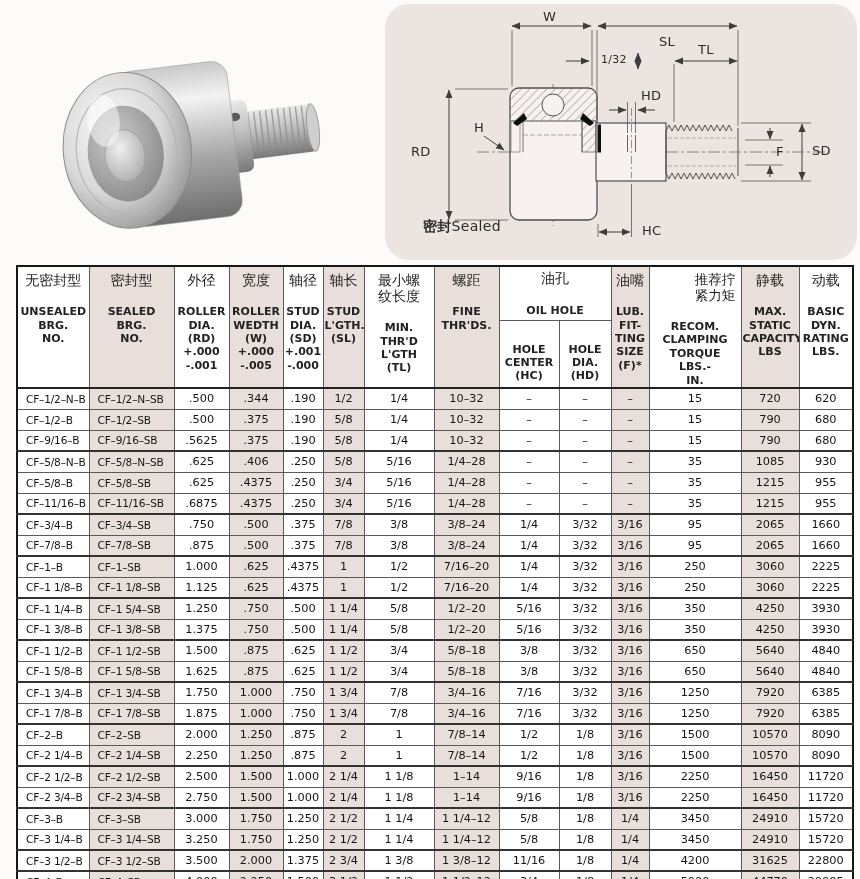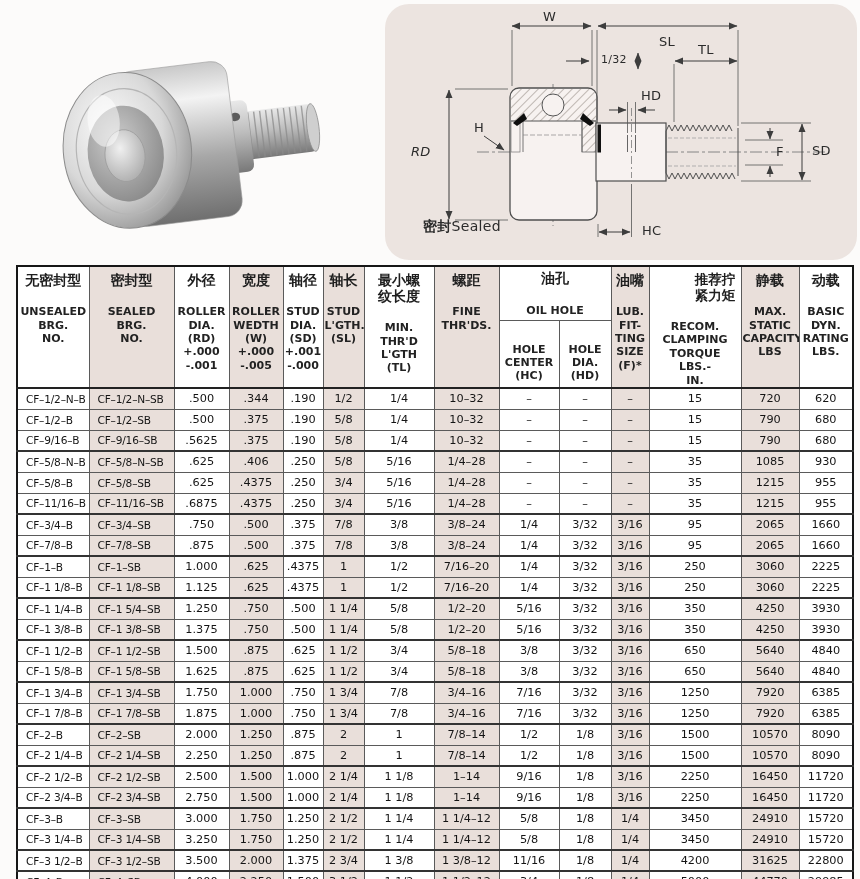--- a/index.html
+++ b/index.html
@@ -30,21 +30,21 @@
   }
   .spec th,.spec td{
     border:1px solid #5a5a5a;box-sizing:border-box;
     text-align:center;vertical-align:middle;overflow:hidden;
   }
   .spec thead th{vertical-align:top;padding:5px 1px 0 1px;background:#ffffff;}
   .spec thead tr.h1{height:46px;}
   .spec thead tr.h2{height:54px;}
   .spec thead tr.h1 th[rowspan]{height:100px;}
   .spec thead{border-bottom:2px solid #222;}
-  .cn{font-size:14px;font-weight:700;line-height:1.15;white-space:pre-line;}
+  .cn{font-size:14px;font-weight:400;line-height:1.15;white-space:pre-line;}
   .cn.big{font-size:13.5px;margin-left:40px;}
   .en{font-size:11px;line-height:1.22;margin-top:17px;white-space:pre-line;letter-spacing:0;color:#222;}
   .oil-title{vertical-align:middle !important;padding-top:0 !important;}
   .sub-h{vertical-align:middle !important;padding-top:0 !important;}
   .spec td{height:21px;font-size:11.3px;padding:0 2px;color:#141414;}
   .spec td.model{text-align:left;padding-left:8px;font-size:10.6px;letter-spacing:-0.2px;white-space:nowrap;}
   .spec .shade{background:#e9dfda;}
   .spec tr.grp td{border-bottom-width:2px;border-bottom-color:#333;}
 </style>
 </head>
@@ -186,21 +186,21 @@
     <line x1="213" y1="220" x2="213" y2="233" stroke="#555" stroke-width="0.8"></line>
     <line x1="246.5" y1="180" x2="246.5" y2="233" stroke="#555" stroke-width="0.8"></line>
     <line x1="214" y1="228" x2="245" y2="228" stroke="#3d3d3d" stroke-width="1" marker-start="url(#as)" marker-end="url(#ae)"></line>
   </svg>
 
   <span class="dim-label" style="left:158px;top:5px;">W</span>
   <span class="dim-label" style="left:274px;top:5px;margin-top:25px;">SL</span>
   <span class="dim-label" style="left:313px;top:38px;text-align:right;">TL</span>
   <span class="dim-label" style="left:216px;top:49px;font-size:11px;">1/32</span>
   <span class="dim-label" style="left:256px;top:84px;">HD</span>
-  <span class="dim-label" style="left:26px;top:140px;font-style:italic;">RD</span>
+  <span class="dim-label" style="left:26px;top:140px;">RD</span>
   <span class="dim-label" style="left:89px;top:116px;">H</span>
   <span class="dim-label" style="left:391px;top:140px;">F</span>
   <span class="dim-label" style="left:427px;top:139px;">SD</span>
   <span class="dim-label" style="left:257px;top:219px;">HC</span>
   <span class="dim-label sealed-label" style="left:38px;top:214px;"><span class="cnb">密封</span><span>Sealed</span></span>
 </div>
 
 <table class="spec">
   <colgroup>
     <col style="width:72px">

